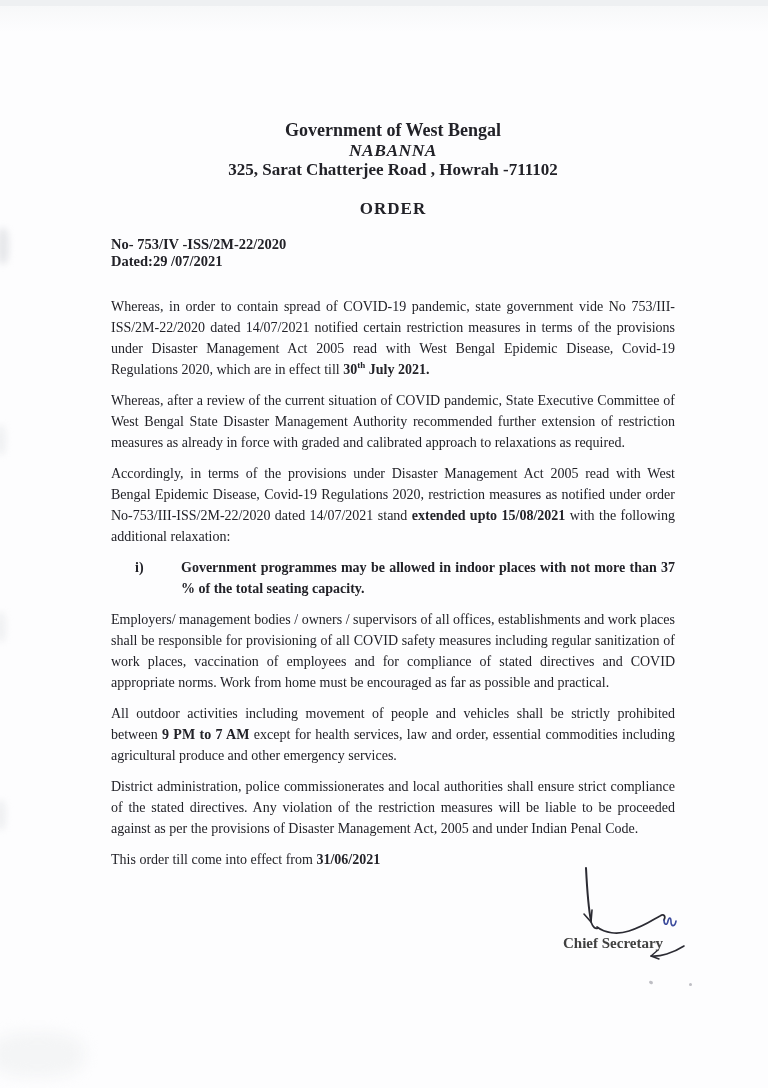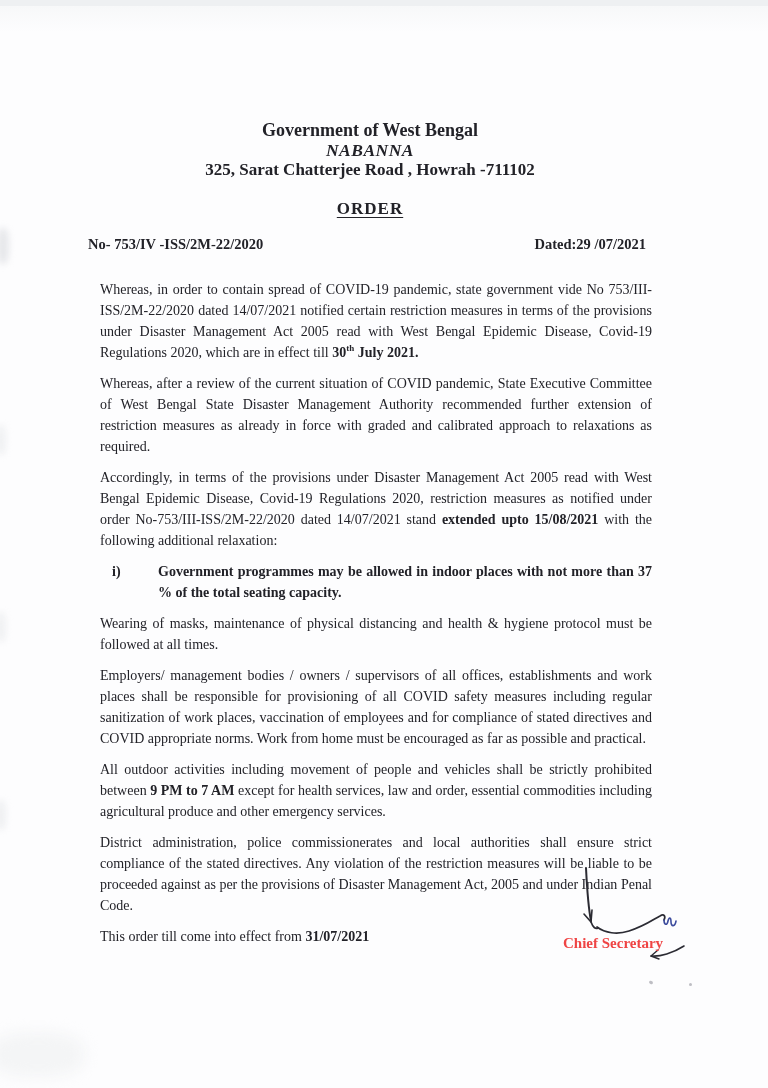--- a/index.html
+++ b/index.html
@@ -17,44 +17,44 @@
   .s1{left:-3px;top:228px;width:12px;height:36px;background:#e7e8eb;}
   .s2{left:-4px;top:425px;width:10px;height:30px;background:#f0f1f3;}
   .s3{left:-4px;top:612px;width:10px;height:30px;background:#f0f1f3;}
   .s4{left:-4px;top:800px;width:10px;height:30px;background:#eff0f2;}
   .s5{left:-10px;top:1032px;width:95px;height:45px;background:#f4f5f6;filter:blur(7px);}
   .speck{position:absolute;width:4px;height:3px;background:#8a8a93;border-radius:50%;opacity:.55;}
   .sp1{left:649px;top:981px;transform:rotate(20deg);}
   .sp2{left:689px;top:983px;width:3px;}
 
   
-  .doc{position:absolute;left:88px;top:120px;width:564px;}
+  .doc{position:absolute;left:111px;top:120px;width:564px;}
   .hdr{text-align:center;font-weight:bold;line-height:20px;}
   .org{font-size:18px;}
   .nabanna{font-size:17.5px;letter-spacing:.5px;font-style:italic;}
   .address{font-size:17px;}
   .order-title{margin-top:19px;text-align:center;font-weight:bold;font-size:17px;
     letter-spacing:1px;}
-  .order-title span{text-decoration:underline;text-underline-offset:3px;}
+  .order-title span{text-underline-offset:3px;}
   .ref-row{display:flex;justify-content:space-between;margin-top:17px;
-    font-weight:bold;font-size:14.5px;padding-right:6px;}
+    font-weight:bold;font-size:14.5px;padding-right:6px;flex-direction:column;}
   .dated-value{margin-left:0;}
-  p.body{margin:0 0 10px 12px;font-size:14px;line-height:21px;text-align:justify;}
+  p.body{margin:0 0 10px 0;font-size:14px;line-height:21px;text-align:justify;}
   p.first{margin-top:26px;}
   .b{font-weight:bold;}
   sup{font-size:9px;line-height:0;}
   .list-item{display:flex;margin:0 0 10px 0;font-weight:bold;font-size:14px;line-height:21px;}
   .marker{flex:none;width:46px;padding-left:24px;box-sizing:content-box;}
   .item-text{flex:1;text-align:justify;}
   .effect{margin-top:0;}
 
   
   .sig-svg{position:absolute;left:555px;top:850px;width:160px;height:125px;}
   .sig-title{position:absolute;left:563px;top:935px;font-weight:bold;font-size:15px;
-    color:#ef4444;white-space:nowrap;}
+    color:#404040;white-space:nowrap;}
 </style>
 </head>
 <body>
 
 <div class="top-strip"></div>
 <div class="top-fade"></div>
 <div class="smudge s1"></div>
 <div class="smudge s2"></div>
 <div class="smudge s3"></div>
 <div class="smudge s4"></div>
@@ -78,25 +78,24 @@
 
   <p class="body first"><span>Whereas, in order to contain spread of COVID-19 pandemic, state government vide No 753/III-ISS/2M-22/2020 dated 14/07/2021 notified certain restriction measures in terms of the provisions under Disaster Management Act 2005 read with West Bengal Epidemic Disease, Covid-19 Regulations 2020, which are in effect till </span><span class="b">30</span><sup class="b">th</sup><span class="b"> July 2021.</span></p>
   <p class="body"><span>Whereas, after a review of the current situation of COVID pandemic, State Executive Committee of West Bengal State Disaster Management Authority recommended further extension of restriction measures as already in force with graded and calibrated approach to relaxations as required.</span></p>
   <p class="body"><span>Accordingly, in terms of the provisions under Disaster Management Act 2005 read with West Bengal Epidemic Disease, Covid-19 Regulations 2020, restriction measures as notified under order No-753/III-ISS/2M-22/2020 dated 14/07/2021 stand </span><span class="b">extended upto 15/08/2021</span><span> with the following additional relaxation:</span></p>
 
   <div class="list-item">
     <span class="marker">i)</span>
     <span class="item-text"><span class="b">Government programmes may be allowed in indoor places with not more than 37 % of the total seating capacity.</span></span>
   </div>
 
-  <p class="body"><span>Wearing of masks, maintenance of physical distancing and health &amp; hygiene protocol must be followed at all times.</span></p>
   <p class="body"><span>Employers/ management bodies / owners / supervisors of all offices, establishments and work places shall be responsible for provisioning of all COVID safety measures including regular sanitization of work places, vaccination of employees and for compliance of stated directives and COVID appropriate norms. Work from home must be encouraged as far as possible and practical.</span></p>
   <p class="body"><span>All outdoor activities including movement of people and vehicles shall be strictly prohibited between </span><span class="b">9 PM to 7 AM</span><span> except for health services, law and order, essential commodities including agricultural produce and other emergency services.</span></p>
   <p class="body"><span>District administration, police commissionerates and local authorities shall ensure strict compliance of the stated directives. Any violation of the restriction measures  will be liable to be proceeded against as per the provisions of Disaster Management Act, 2005 and under Indian Penal Code.</span></p>
-  <p class="body effect"><span>This order till come into effect from </span><span class="b">31/07/2021</span></p>
+  <p class="body effect"><span>This order till come into effect from </span><span class="b">31/06/2021</span></p>
 </div>
 
 <svg class="sig-svg" viewBox="555 850 160 125" xmlns="http://www.w3.org/2000/svg">
   <g fill="none" stroke-linecap="round" stroke-linejoin="round">
 
     <path d="M586,868 C587,888 588,906 591,921" stroke="#2b2b33" stroke-width="2"></path>
 
     <path d="M591,922 L584,914 M591,922 L592,910" stroke="#2b2b33" stroke-width="1.6"></path>
 
     <path d="M591,922 q3,8 7,6" stroke="#2b2b33" stroke-width="1.7"></path>

